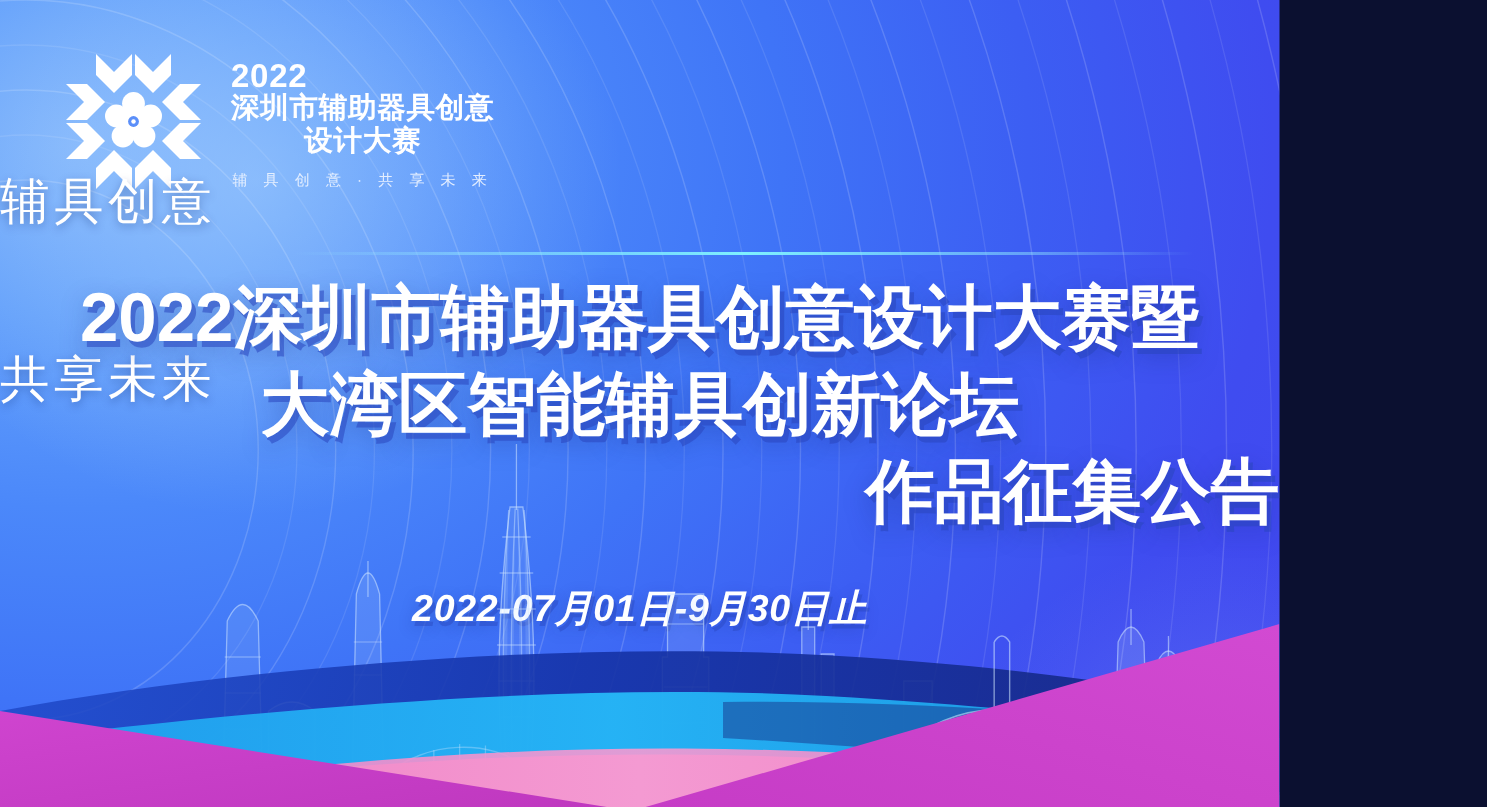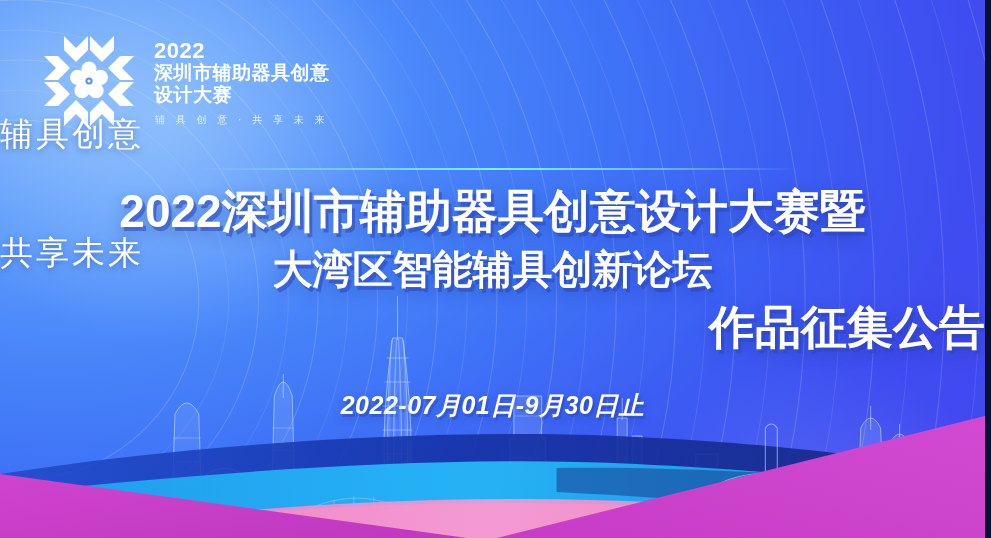--- a/index.html
+++ b/index.html
@@ -1,21 +1,21 @@
 <!DOCTYPE html>
 <html><head>
 <meta charset="utf-8">
 <title>Banner</title>
 <style>
   html,body{margin:0;padding:0;background:#0b1030;}
   *{box-sizing:border-box;}
 
   .banner{
     position:relative;
-    width:985px;
+    width:853px;
     height:538px;
     overflow:hidden;
     font-family:"Liberation Sans","DejaVu Sans",sans-serif;
     background:
       radial-gradient(120% 150% at 6% 18%, #7db2fb 0%, #63a0fb 14%, #4b88fa 30%, #3f74f7 46%, #3c5ef3 62%, #3f4cf0 78%, #4344ef 100%);
   }
 
   
   .arcs{position:absolute;inset:0;pointer-events:none;}
   .arcs svg{width:100%;height:100%;display:block;}
@@ -59,20 +59,21 @@
     font-weight:700;
     line-height:1.05;
     letter-spacing:.5px;
   }
   .logo-name{
     font-size:19px;
     font-weight:700;
     line-height:1.18;
     letter-spacing:.5px;
     white-space:nowrap;
+    text-align:center;
   }
   .logo-slogan{
     margin-top:7px;
     font-size:10px;
     letter-spacing:4px;
     color:#eaf2ff;
     white-space:nowrap;
     opacity:.95;
     text-align:center;
   }
@@ -115,21 +116,21 @@
     font-weight:900;
     line-height:58px;
     letter-spacing:0px;
     white-space:nowrap;
     text-shadow:
        3px 4px 0px rgba(42,70,190,.55),
        0 6px 16px rgba(20,40,130,.35);
     font-family:"Liberation Sans","DejaVu Sans",sans-serif;
   }
   .title-line.l1{font-size:46px;}
-  .title-line.l2{font-size:40px;}
+  .title-line.l2{font-size:46px;}
   .title-line.l3{font-size:46px;text-align:right;}
 
   .date-line{
     position:absolute;
     left:0;right:0;
     top:389px;
     text-align:center;
     color:#ffffff;
     font-size:25px;
     font-weight:700;

